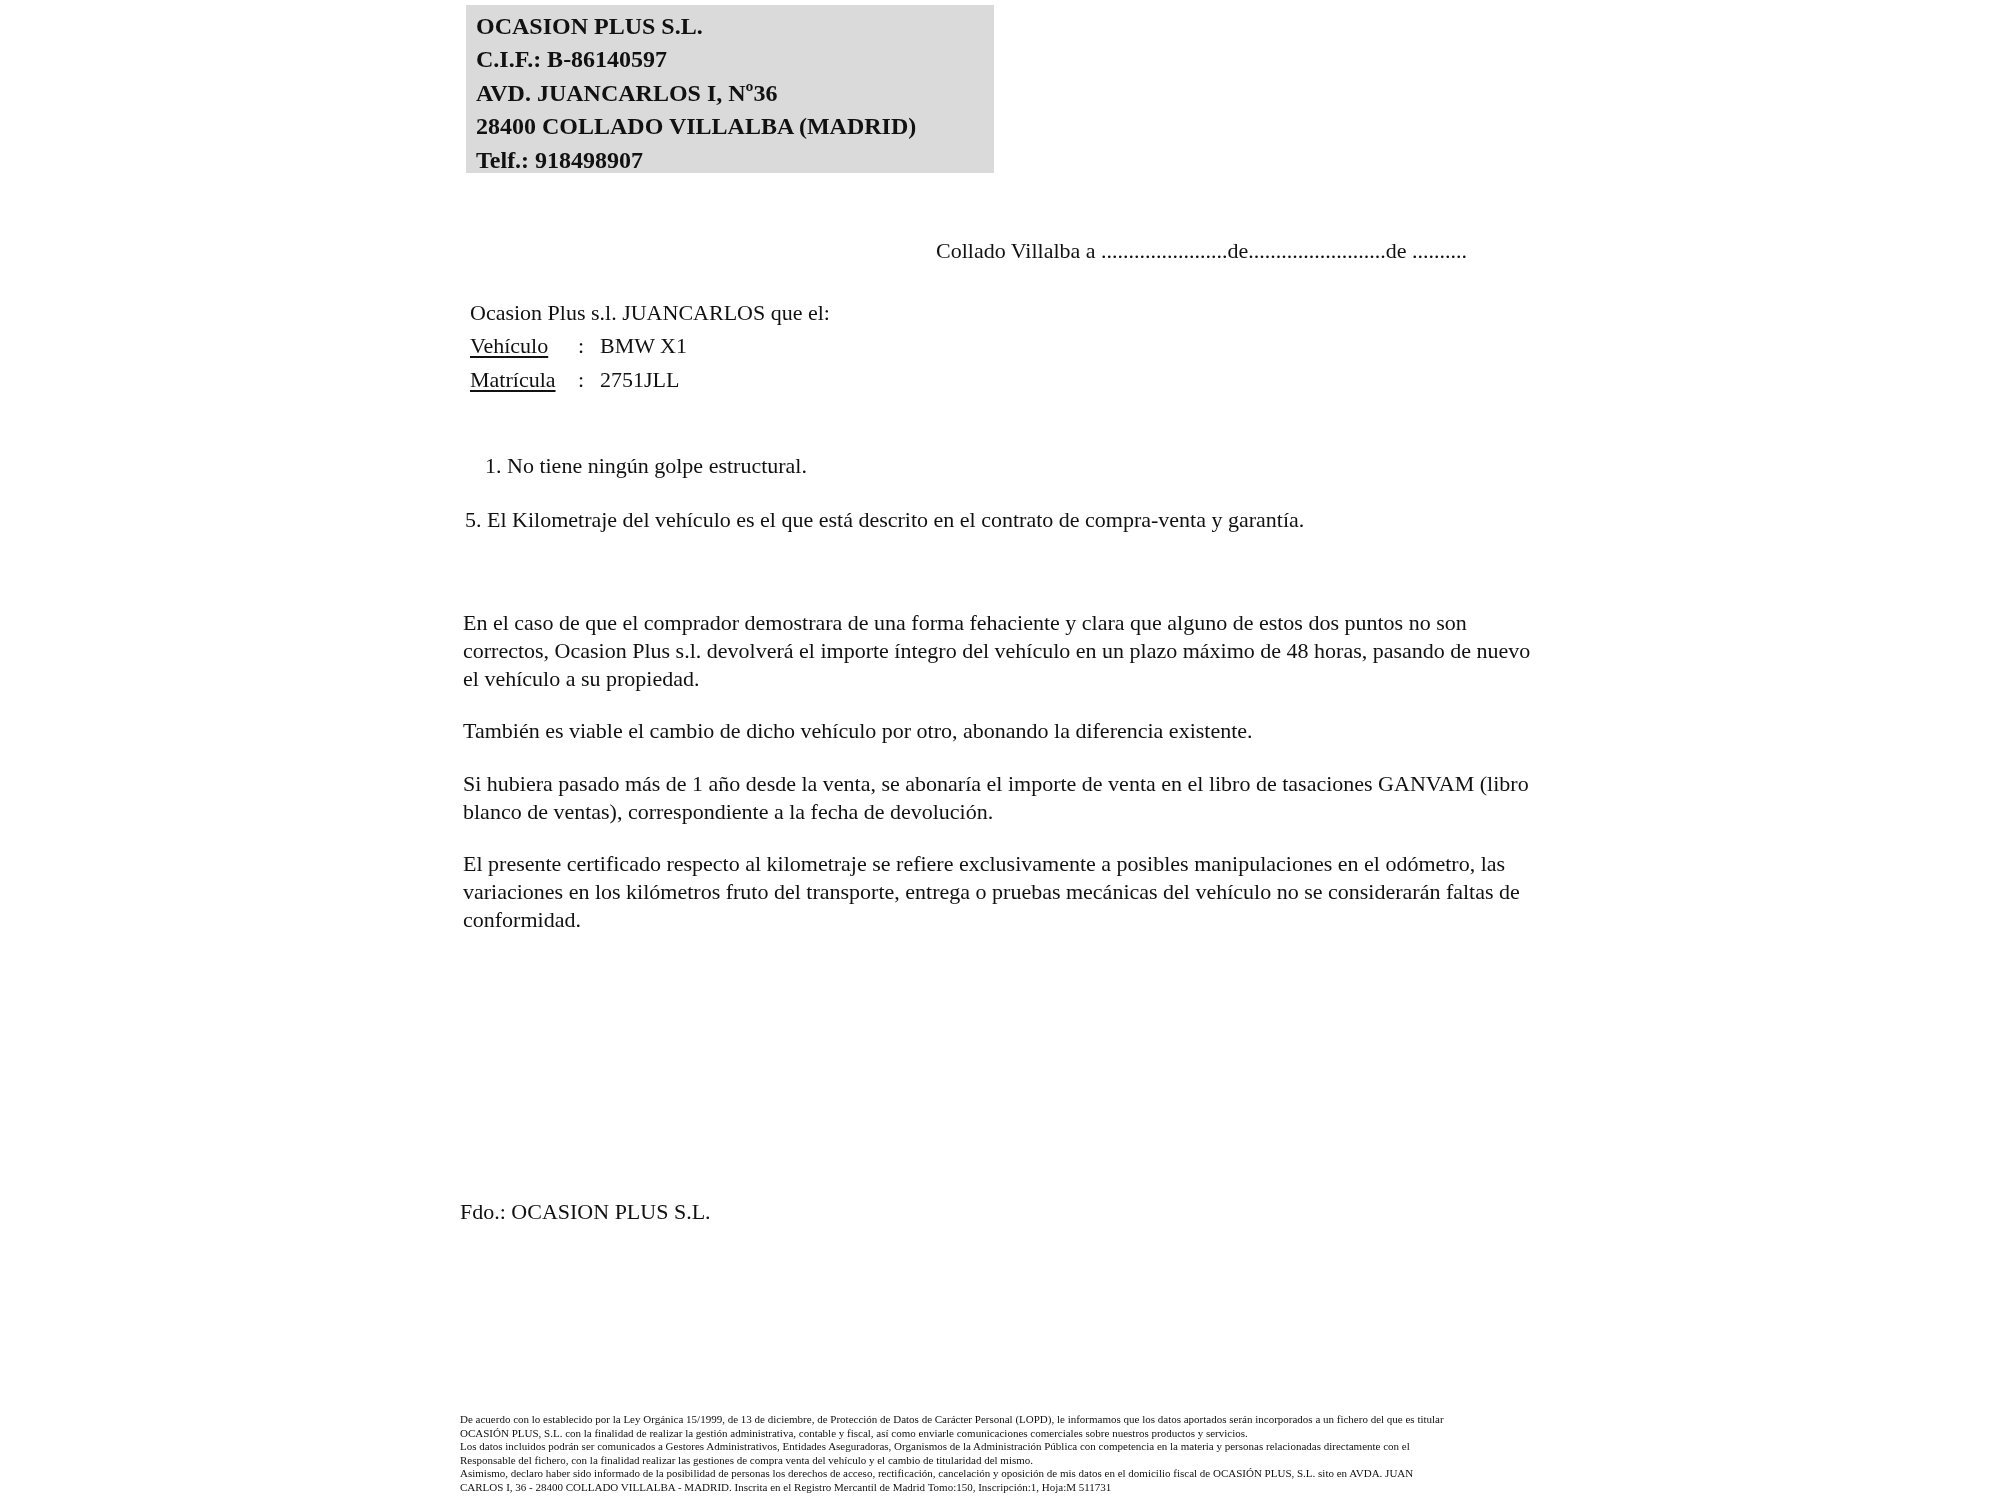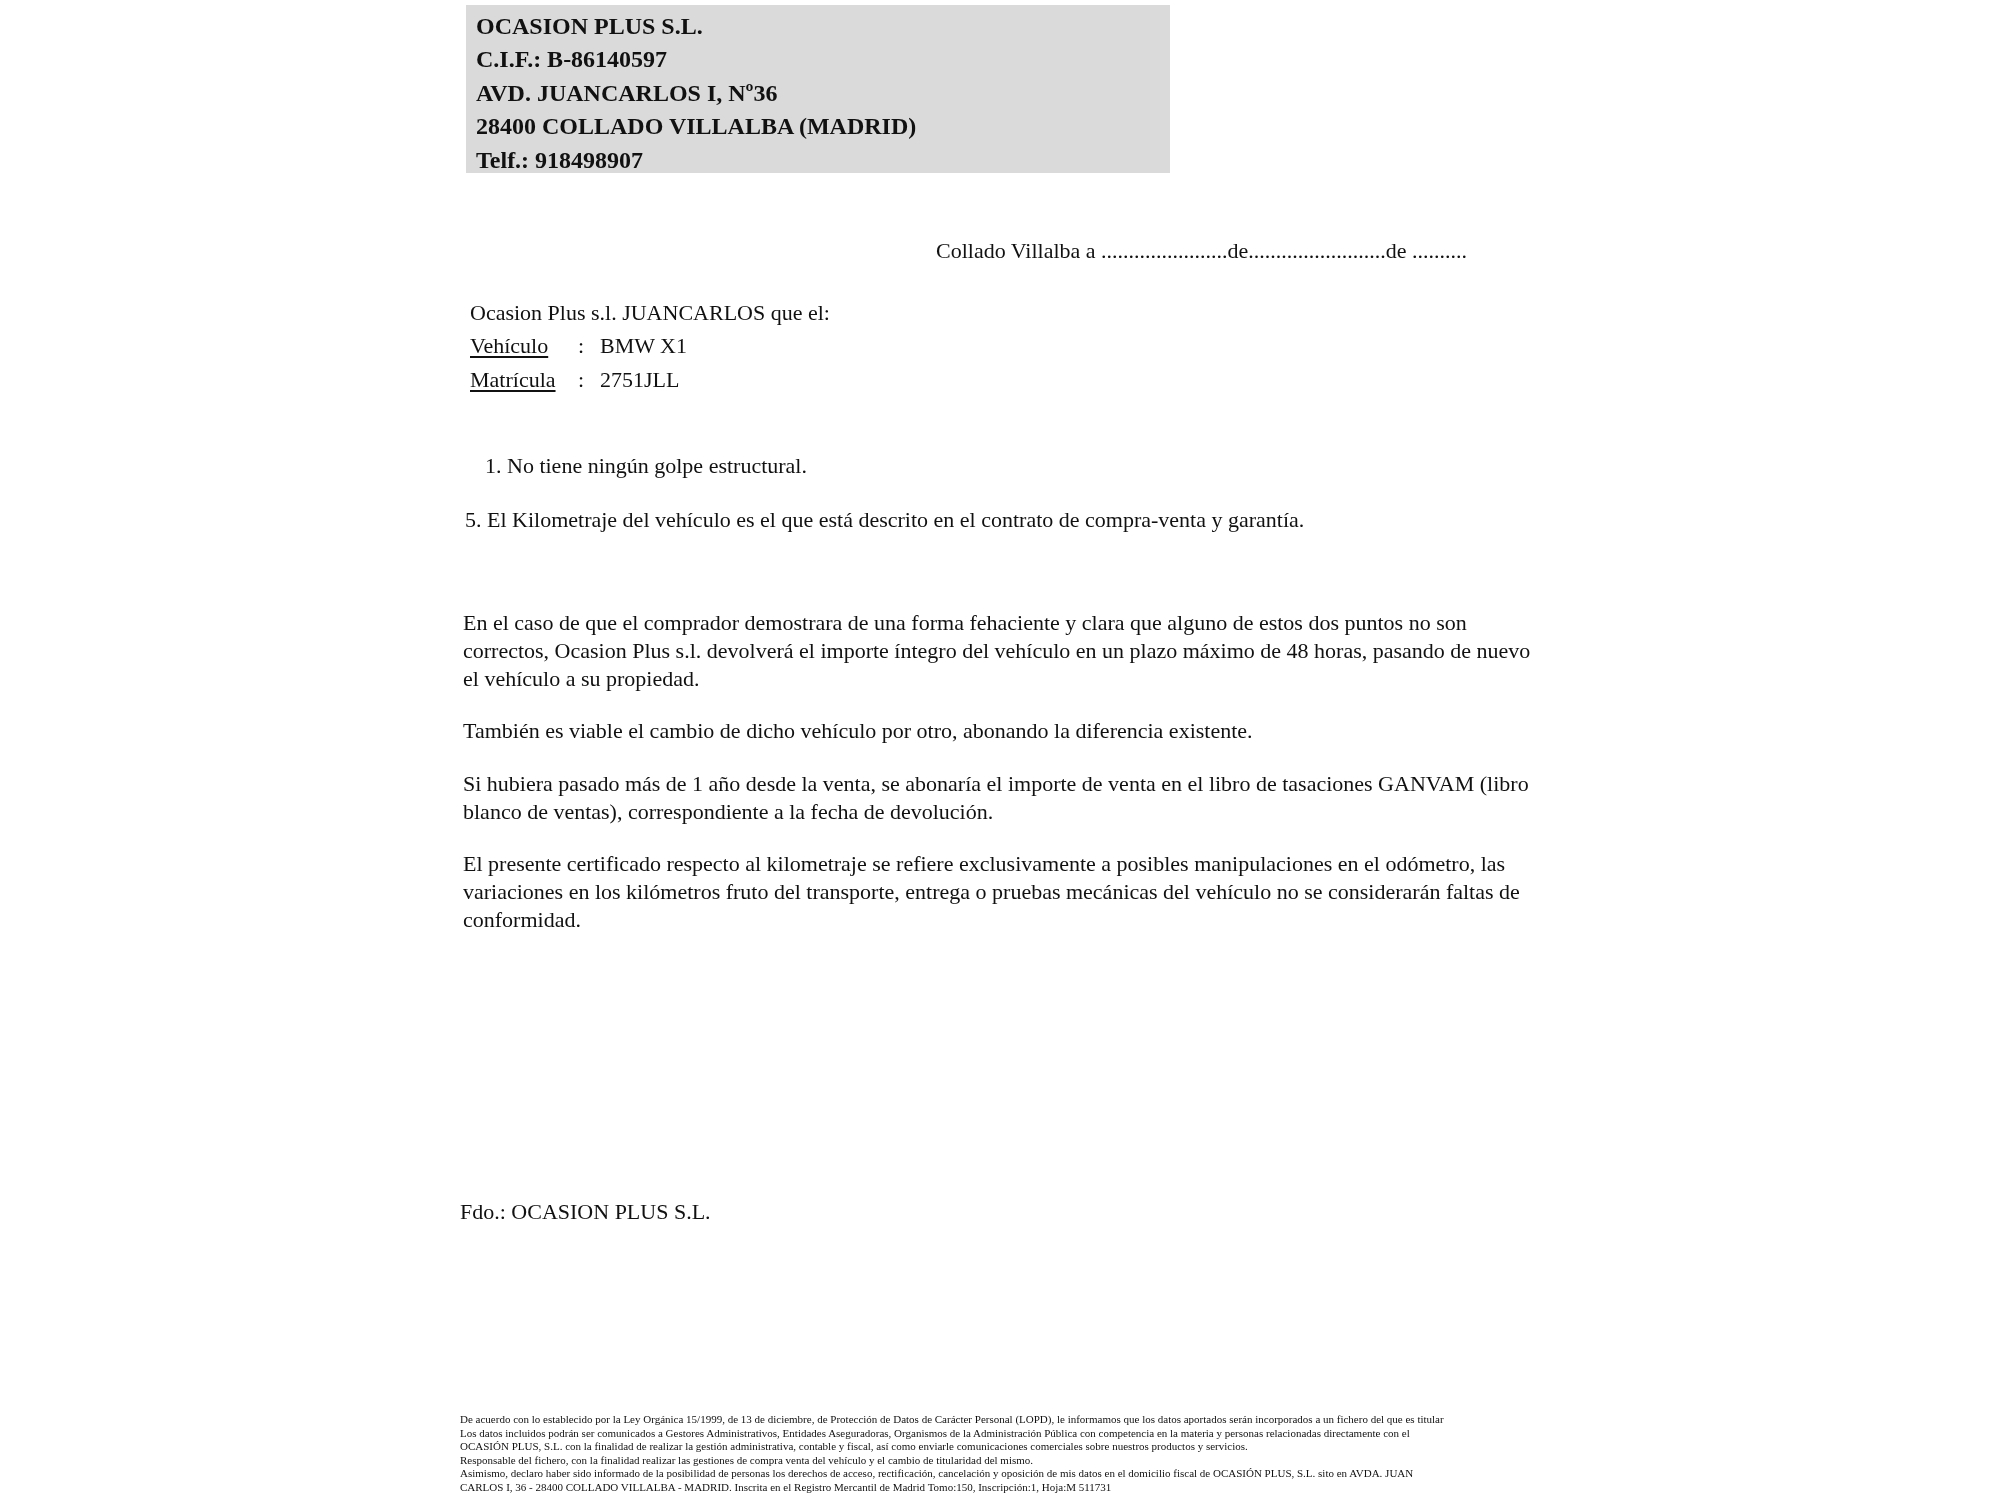--- a/index.html
+++ b/index.html
@@ -12,21 +12,21 @@
     font-family: "Liberation Serif", "DejaVu Serif", serif;
     color: #111111;
     overflow: hidden;
   }
   .abs { position: absolute; }
 
   
   .company-box {
     left: 466px;
     top: 5px;
-    width: 704px;
+    width: 528px;
     height: 168px;
     background: #dadada;
     padding: 5px 0 0 10px;
   }
   .company-box .line {
     font-weight: bold;
     font-size: 24px;
     line-height: 33.4px;
     white-space: nowrap;
   }
@@ -133,18 +133,18 @@
 
 <div class="abs para para-1">En el caso de que el comprador demostrara de una forma fehaciente y clara que alguno de estos dos puntos no son correctos, Ocasion Plus s.l. devolverá el importe íntegro del vehículo en un plazo máximo de 48 horas, pasando de nuevo el vehículo a su propiedad.</div>
 <div class="abs para para-2">También es viable el cambio de dicho vehículo por otro, abonando la diferencia existente.</div>
 <div class="abs para para-3">Si hubiera pasado más de 1 año desde la venta, se abonaría el importe de venta en el libro de tasaciones GANVAM (libro blanco de ventas), correspondiente a la fecha de devolución.</div>
 <div class="abs para para-4">El presente certificado respecto al kilometraje se refiere exclusivamente a posibles manipulaciones en el odómetro, las variaciones en los kilómetros fruto del transporte, entrega o pruebas mecánicas del vehículo no se considerarán faltas de conformidad.</div>
 
 <div class="abs signature">Fdo.: OCASION PLUS S.L.</div>
 
 <div class="abs legal">
   <div class="legal-line">De acuerdo con lo establecido por la Ley Orgánica 15/1999, de 13 de diciembre, de Protección de Datos de Carácter Personal (LOPD), le informamos que los datos aportados serán incorporados a un fichero del que es titular</div>
+  <div class="legal-line">OCASIÓN PLUS, S.L. con la finalidad de realizar la gestión administrativa, contable y fiscal, así como enviarle comunicaciones comerciales sobre nuestros productos y servicios.</div>
   <div class="legal-line">Los datos incluidos podrán ser comunicados a Gestores Administrativos, Entidades Aseguradoras, Organismos de la Administración Pública con competencia en la materia y personas relacionadas directamente con el</div>
-  <div class="legal-line">OCASIÓN PLUS, S.L. con la finalidad de realizar la gestión administrativa, contable y fiscal, así como enviarle comunicaciones comerciales sobre nuestros productos y servicios.</div>
   <div class="legal-line">Responsable del fichero, con la finalidad realizar las gestiones de compra venta del vehículo y el cambio de titularidad del mismo.</div>
   <div class="legal-line">Asimismo, declaro haber sido informado de la posibilidad de personas los derechos de acceso, rectificación, cancelación y oposición de mis datos en el domicilio fiscal de OCASIÓN PLUS, S.L. sito en AVDA. JUAN</div>
   <div class="legal-line">CARLOS I, 36 - 28400 COLLADO VILLALBA - MADRID. Inscrita en el Registro Mercantil de Madrid Tomo:150, Inscripción:1, Hoja:M 511731</div>
 </div>
 
 </body></html>

